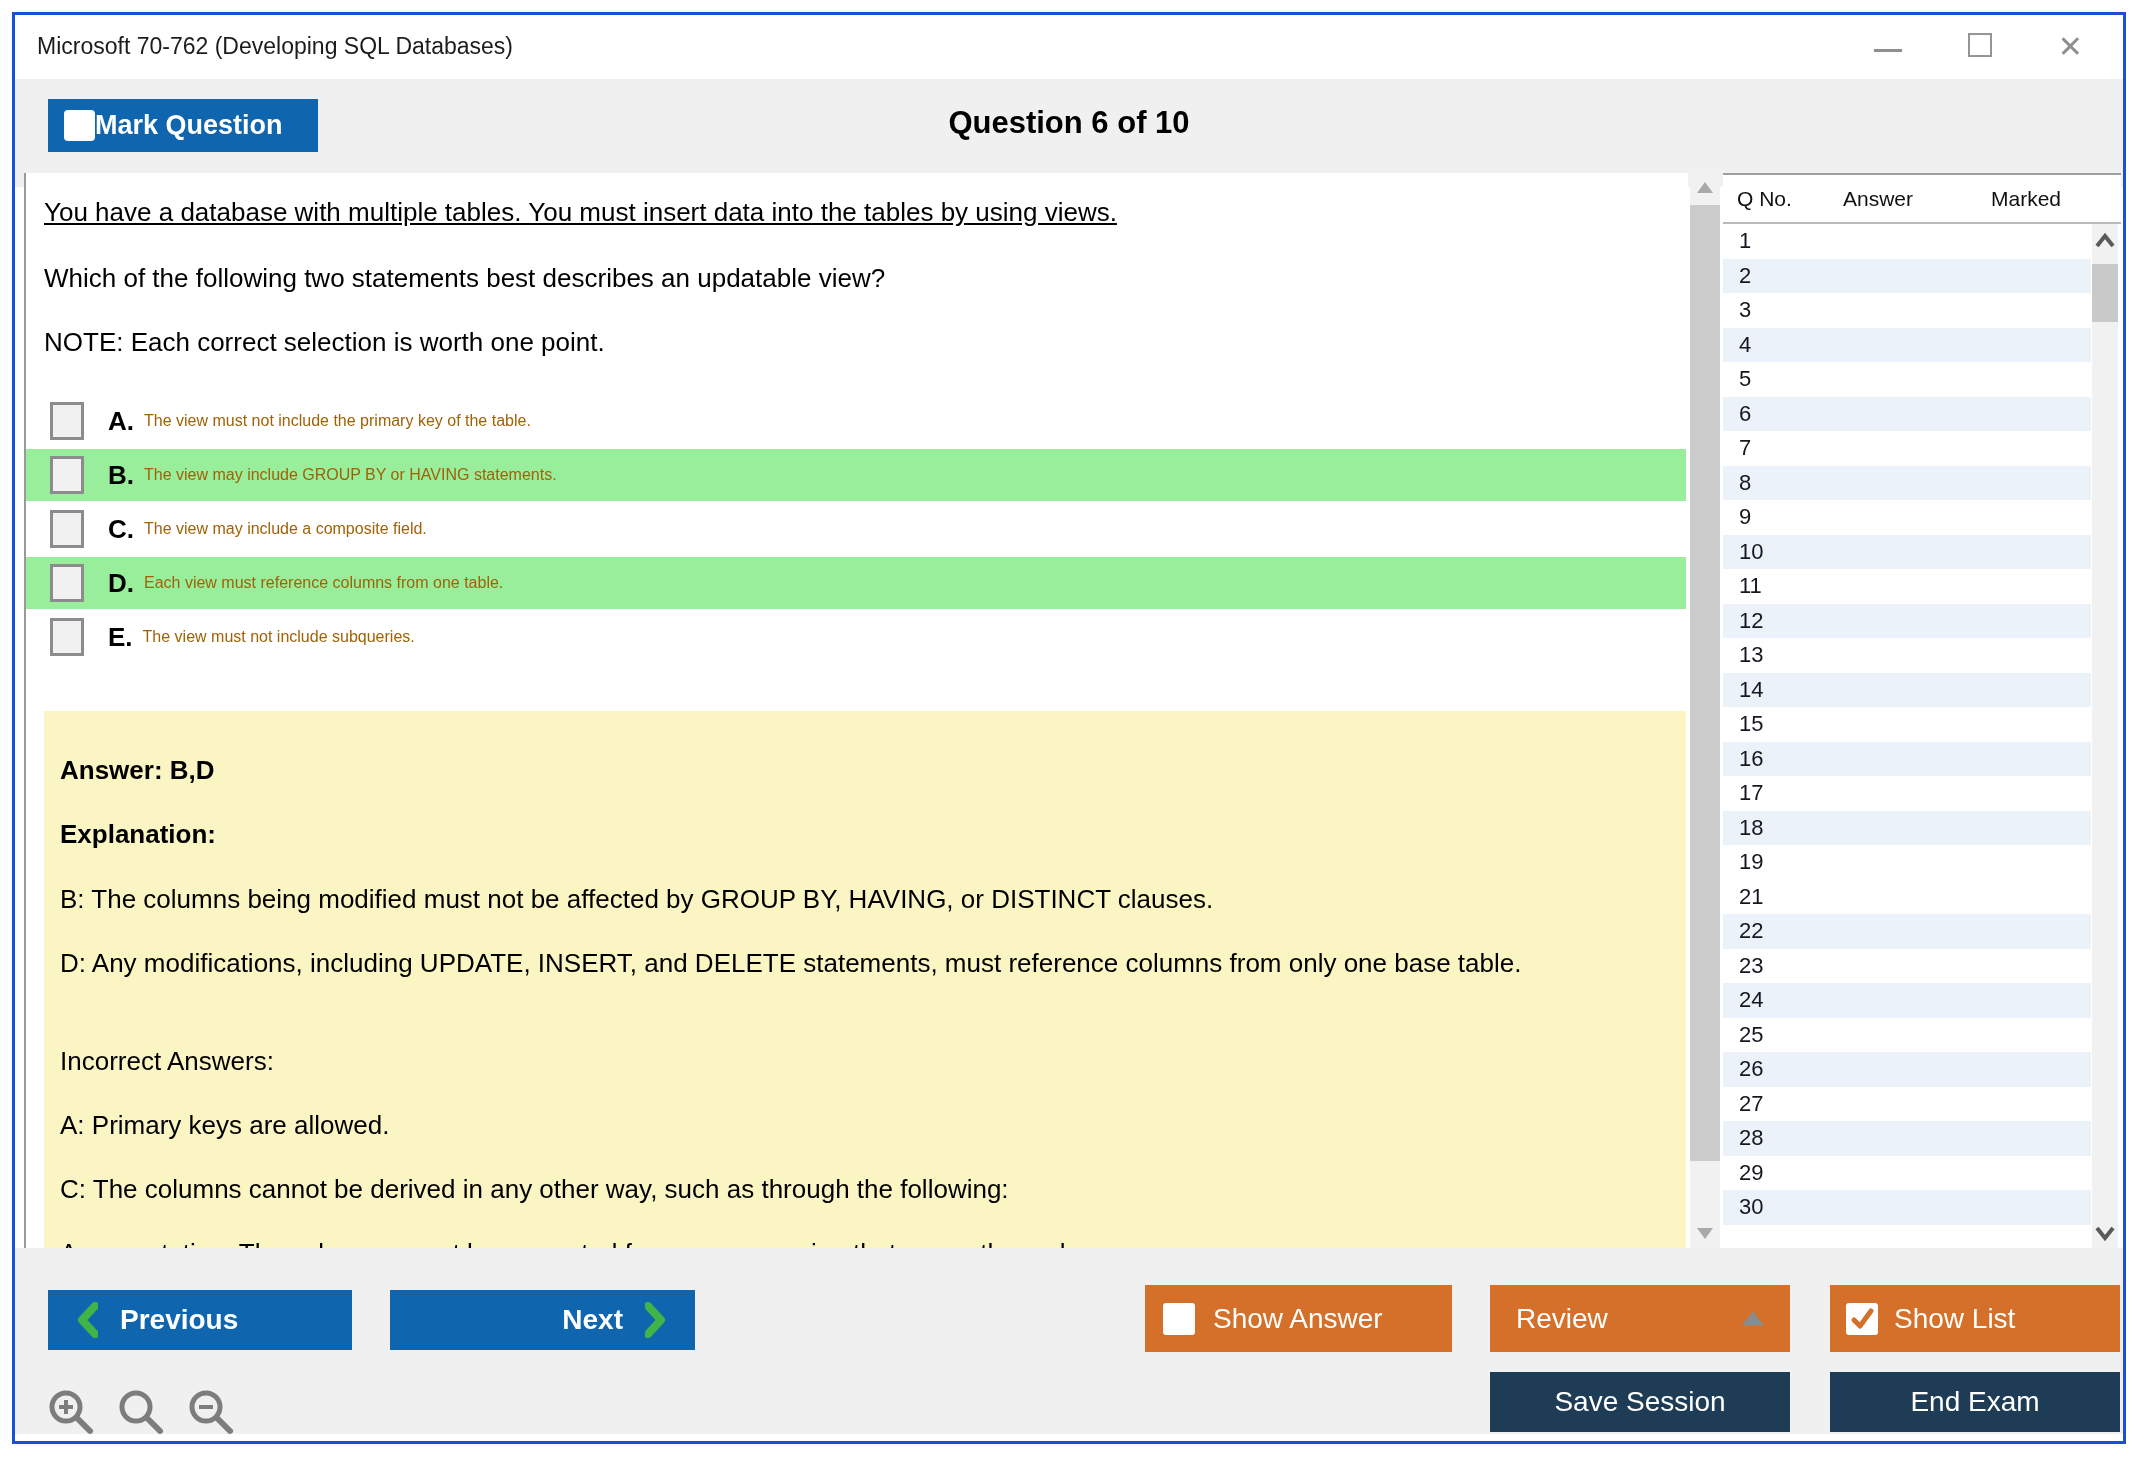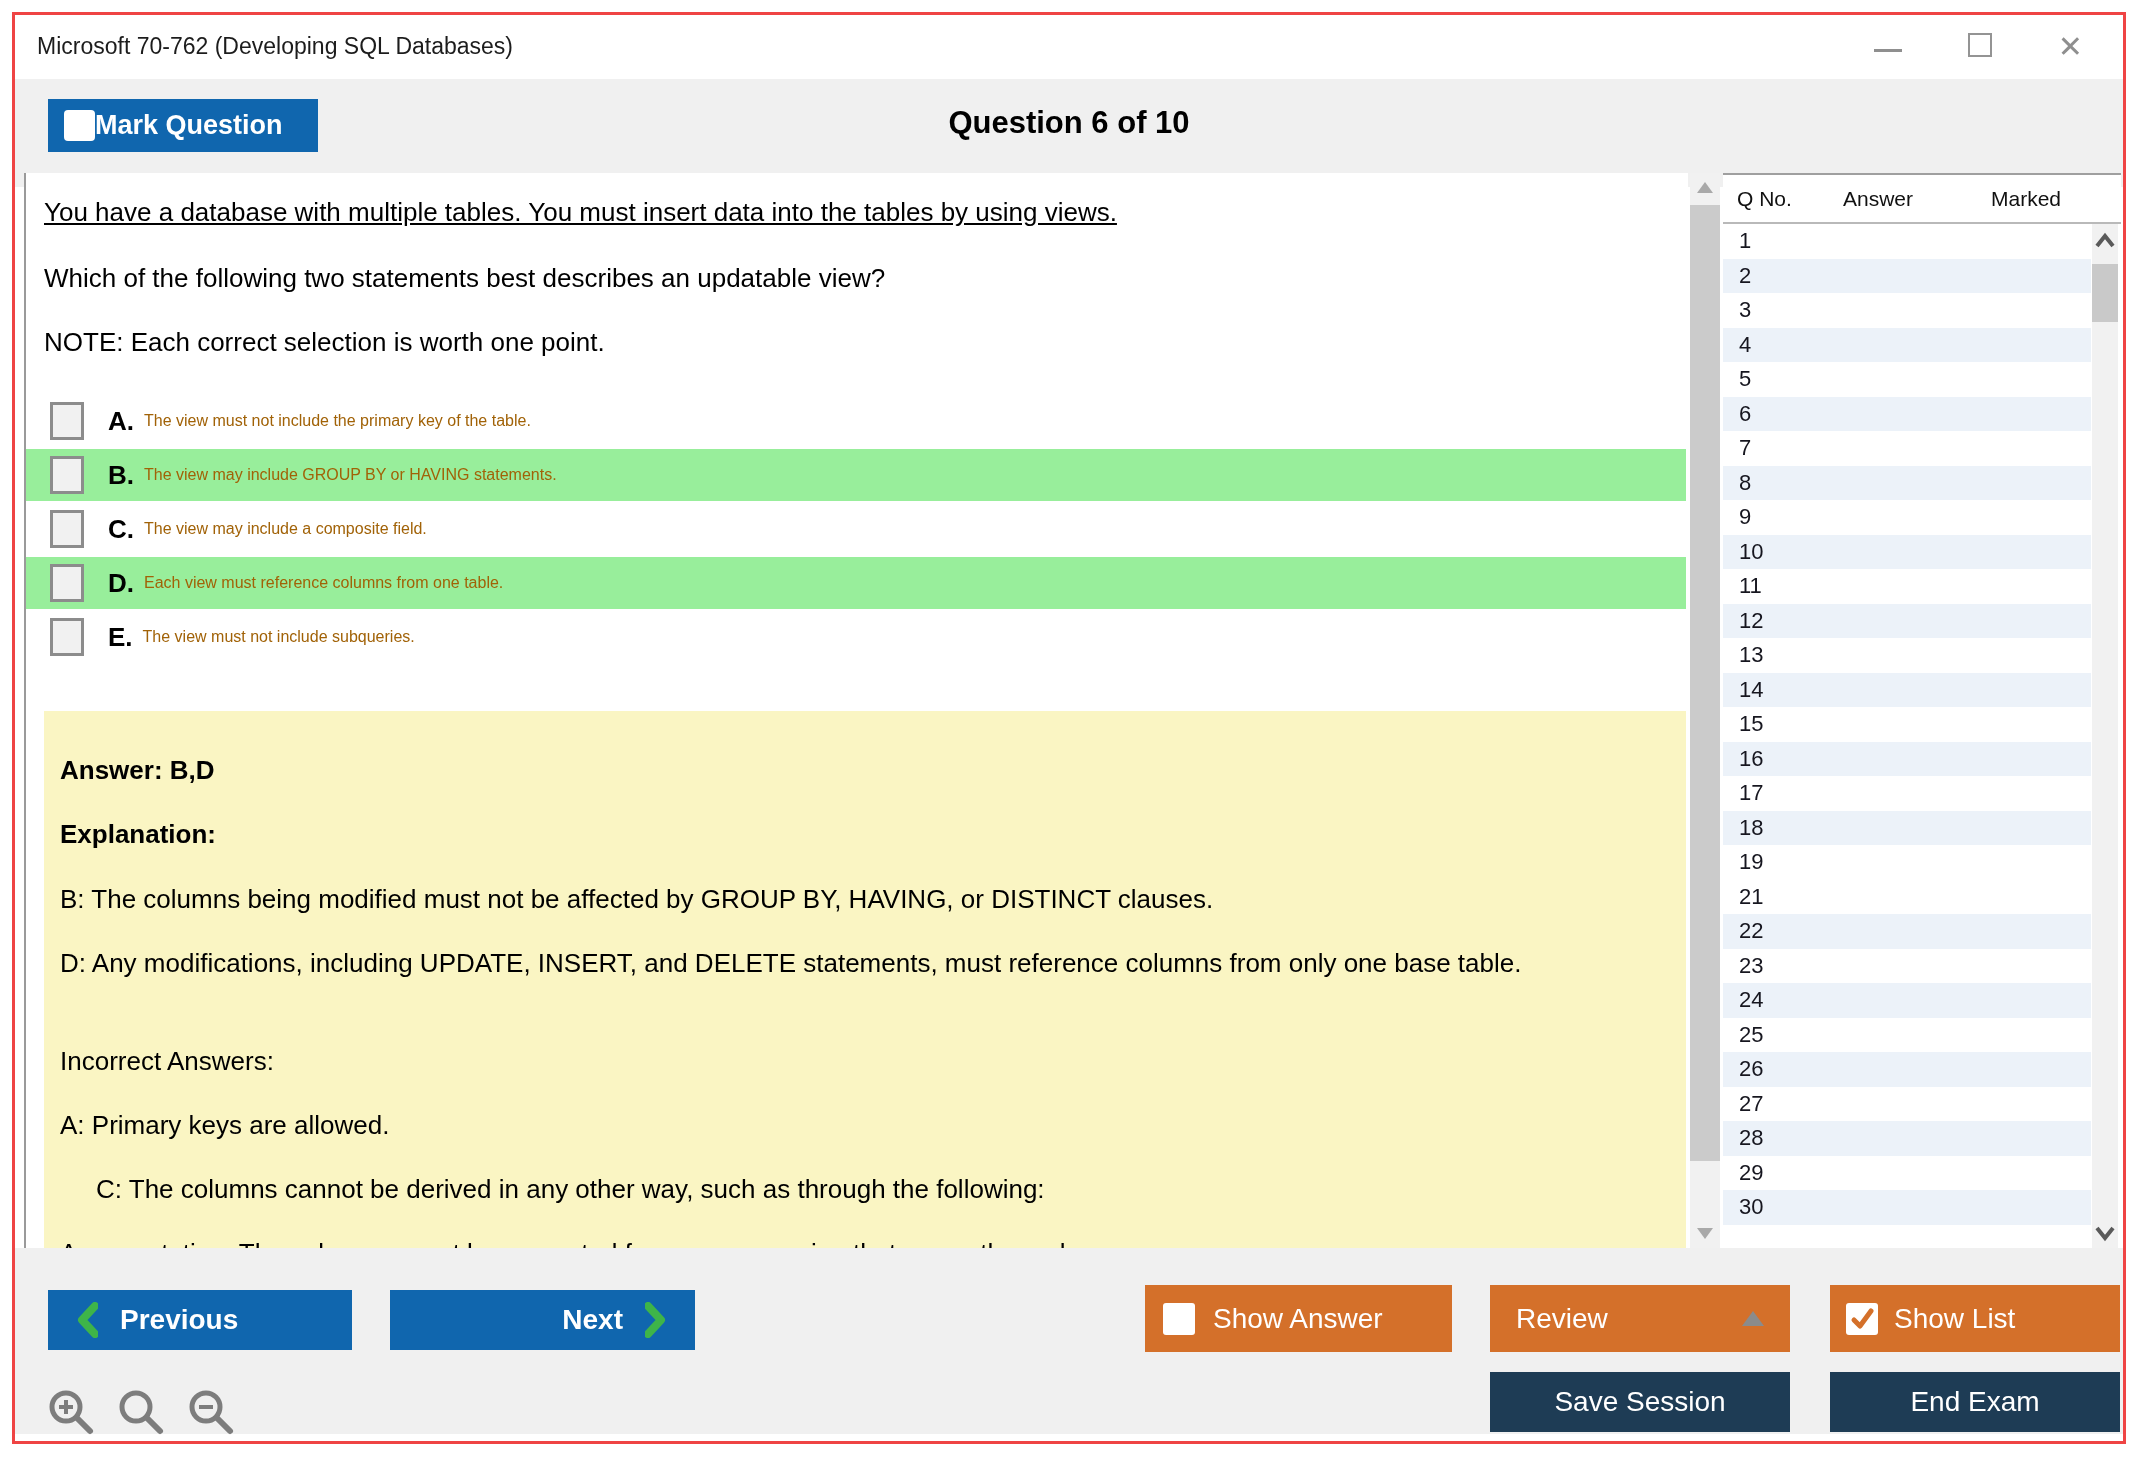--- a/index.html
+++ b/index.html
@@ -6,21 +6,21 @@
   body {
     width:2150px; height:1470px;
     background:#ffffff;
     font-family:"Liberation Sans", sans-serif;
     position:relative;
     -webkit-font-smoothing:antialiased;
   }
   .window {
     position:absolute; left:12px; top:12px;
     width:2114px; height:1432px;
-    border:3px solid #ef4444;
+    border:3px solid #1d4ed8;
     background:#ffffff;
     box-sizing:border-box;
     overflow:hidden;
   }
   
   .titlebar { position:absolute; left:0; top:0; right:0; height:64px; background:#ffffff; }
   .title-text { position:absolute; left:22px; top:18px; font-size:23px; color:#1c1c1c; white-space:nowrap; }
   .win-controls { position:absolute; right:40px; top:0; height:64px; display:flex; align-items:center; gap:66px; }
   .ctrl-min-bar { display:inline-block; width:28px; height:0; border-top:3px solid #8f8f8f; }
   .ctrl-max-box { display:inline-block; width:24px; height:24px; border:2px solid #949494; box-sizing:border-box; background:transparent; }
@@ -44,21 +44,21 @@
   .opt-row.green { background:#98ee9b; }
   .opt-a { top:222px; } .opt-b { top:276px; } .opt-c { top:330px; } .opt-d { top:384px; } .opt-e { top:438px; }
   .opt-check { width:34px; height:38px; background:#f1f1f1; border:3px solid #8c8c8c; box-sizing:border-box; flex:0 0 auto; }
   .opt-letter { font-size:26px; font-weight:bold; color:#000; margin-right:-14px; }
   .opt-body { font-size:16px; color:#a16207; white-space:nowrap; }
   .exp-box { position:absolute; left:18px; top:538px; width:1642px; height:620px; background:#faf5c3; }
   .exp-bold { position:absolute; left:16px; font-size:26px; font-weight:bold; color:#000; white-space:nowrap; }
   .exp-answer { top:44px; } .exp-expl { top:108px; }
   .exp-line { position:absolute; left:16px; font-size:26px; color:#000; max-width:1540px; line-height:33px; }
   .exp-l0 { top:172px; } .exp-l1 { top:236px; } .exp-l2 { top:334px; }
-  .exp-l3 { top:398px; } .exp-l4 { top:462px;margin-left:36px; } .exp-l5 { top:526px; }
+  .exp-l3 { top:398px; } .exp-l4 { top:462px; } .exp-l5 { top:526px; }
   
   .main-scrollbar { position:absolute; left:1675px; top:158px; width:30px; height:1075px; background:#f1f1f1; }
   .msb-up { position:absolute; left:7px; top:9px; width:0; height:0;
     border-left:8px solid transparent; border-right:8px solid transparent; border-bottom:11px solid #a9a9a9; }
   .msb-down { position:absolute; left:7px; bottom:9px; width:0; height:0;
     border-left:8px solid transparent; border-right:8px solid transparent; border-top:11px solid #a9a9a9; }
   .msb-thumb { position:absolute; left:0; top:32px; width:30px; height:956px; background:#cbcbcb; }
   
   .qpanel { position:absolute; left:1708px; top:158px; width:398px; height:1075px; background:#ffffff;
     border-top:2px solid #9f9f9f; box-sizing:border-box; }

